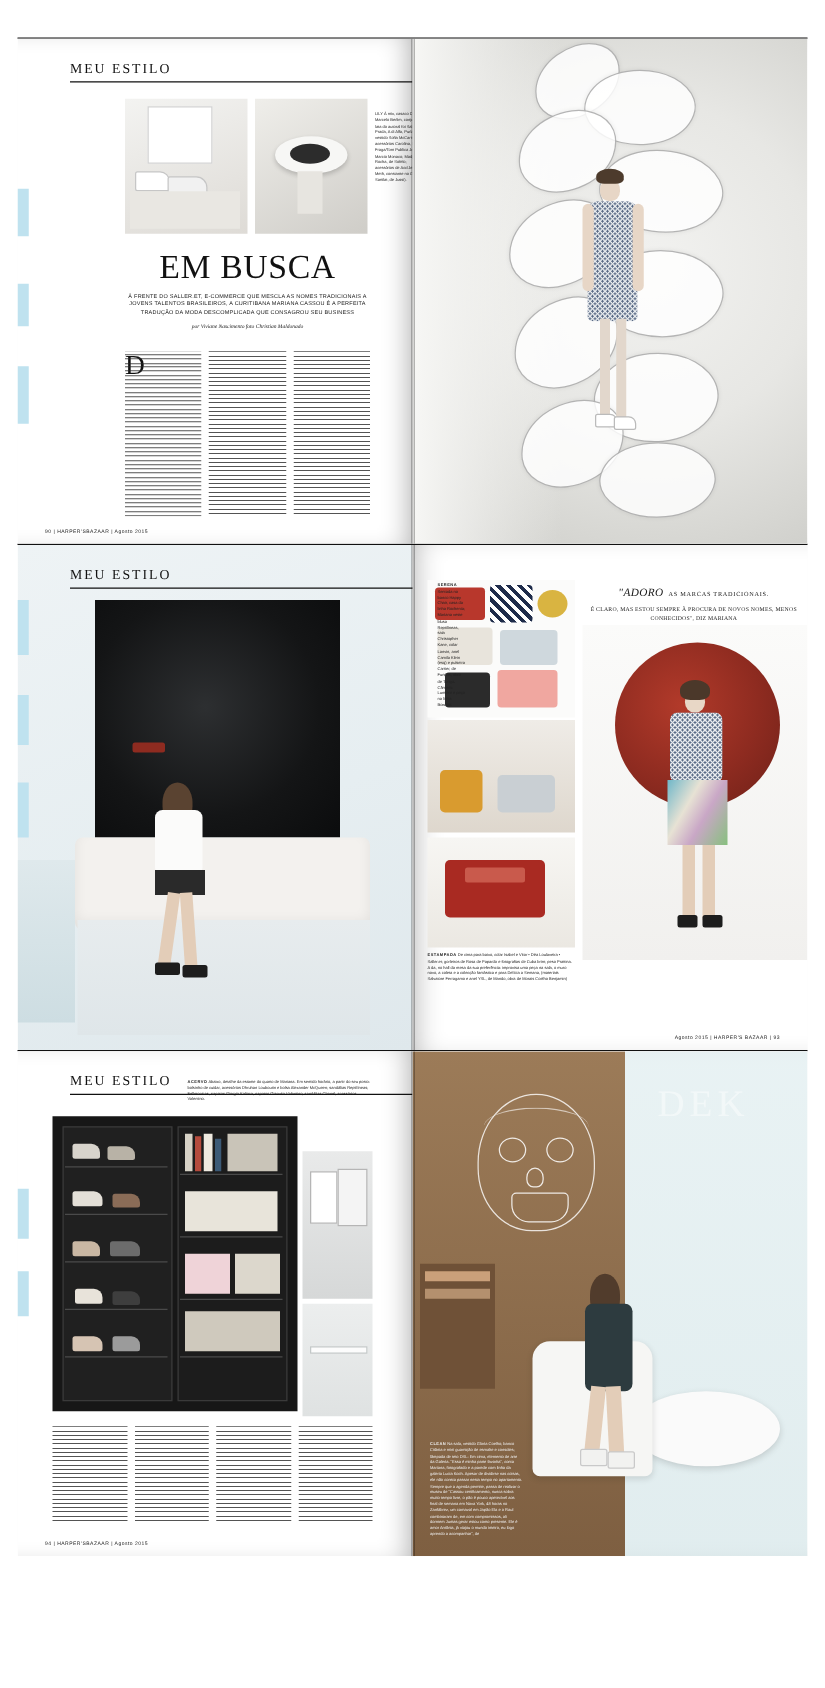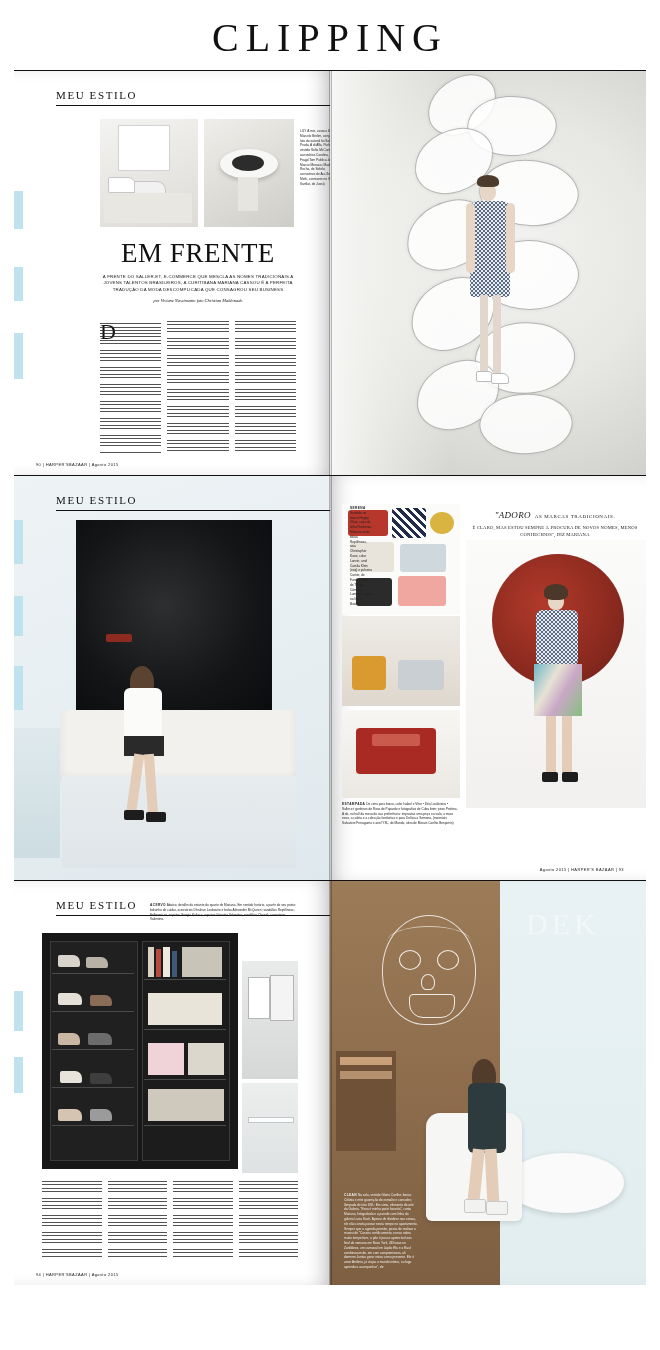--- a/index.html
+++ b/index.html
@@ -273,21 +273,20 @@
   .wood-wall { position:absolute; background: linear-gradient(180deg,#9c7b58,#7e5f41); }
   .skull-art { position:absolute; border:1px solid rgba(255,255,255,0.8); border-radius:50% 50% 46% 46%; }
   .glass-panel { position:absolute; background: linear-gradient(180deg, rgba(225,238,240,0.75), rgba(205,225,228,0.6)); }
   .round-table { position:absolute; background:#fafafa; border-radius:50%; box-shadow: 0 2px 6px rgba(0,0,0,0.15); }
   .armchair { position:absolute; background:#f6f6f4; border-radius:14px 14px 6px 6px; box-shadow: 0 2px 5px rgba(0,0,0,0.12); }
 </style>
 </head>
 <body>
 
 <div class="masthead">
-  <div class="title">CLIPPING</div>
 </div>
 <div class="rule"></div>
 
 <div class="spread" style="height:404px;">
   <div class="edge-tabs">
     <i style="top:120px;height:38px;"></i>
     <i style="top:196px;height:34px;"></i>
     <i style="top:262px;height:46px;"></i>
   </div>
 
@@ -305,21 +304,21 @@
       <div style="position:absolute;left:16px;top:30px;width:58px;height:30px;border-radius:50%;background:#f7f7f5;box-shadow:0 2px 4px rgba(0,0,0,0.2);"></div>
       <div style="position:absolute;left:28px;top:36px;width:32px;height:16px;border-radius:50%;background:#2c2c2c;"></div>
       <div style="position:absolute;left:34px;top:58px;width:20px;height:34px;background:#e7e5e0;"></div>
     </div>
 
     <div class="caption" style="left:286px;top:58px;width:40px;">
       <span>LILY À mix, casaco Dior, Marcelo Berlim, conjunto na lata do autoral foi Saler.et; Prada, A di Alfa, Purlana por vestido Sofia McCartney; acessórios Carolina, Louise Fraga/Tom Publica Jean Marcio Monaco; Madjero Rocha, de Sofelo; acessórios de Acc/Jess Meth, constante no Galeria Sartilat, de Jussi).</span>
     </div>
 
     <div class="headline" style="left:86px;top:170px;width:196px;">
-      <div class="h1">EM FRENTE</div>
+      <div class="h1">EM BUSCA</div>
       <div class="standfirst">À FRENTE DO SALLER.ET, E-COMMERCE QUE MESCLA AS NOMES TRADICIONAIS A JOVENS TALENTOS BRASILEIROS, A CURITIBANA MARIANA CASSOU É A PERFEITA TRADUÇÃO DA MODA DESCOMPLICADA QUE CONSAGROU SEU BUSINESS</div>
       <div class="credit">por Viviane Nascimento  foto Christian Maldonado</div>
     </div>
 
     <div class="dropcap" style="left:86px;top:252px;">D</div>
     <div class="cols" style="left:86px;top:250px;width:196px;height:132px;">
       <div class="col" style="background-position:0 12px;"></div>
       <div class="col"></div>
       <div class="col"></div>
     </div>

